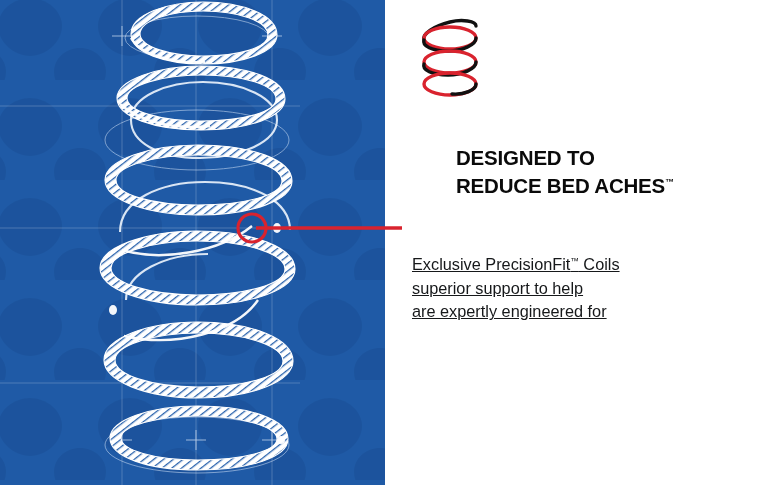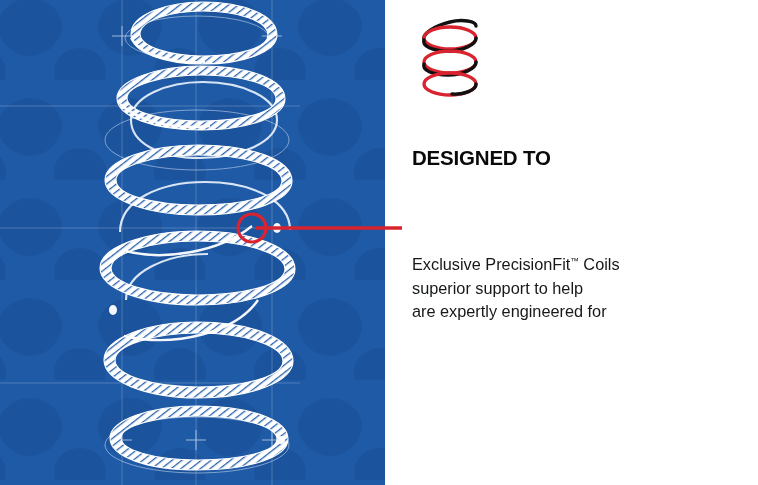--- a/index.html
+++ b/index.html
@@ -30,28 +30,28 @@
   #white-panel{
     position:absolute;left:385px;top:0;width:373px;height:485px;background:#ffffff;
   }
   #spring-icon{position:absolute;left:25px;top:18px;width:90px;height:80px;}
 
   #headline{
     position:absolute;left:27px;top:145px;width:330px;
     font-size:20.5px;line-height:25px;font-weight:bold;
     letter-spacing:-0.2px;color:#0a0a0a;
   }
-  #headline .ln{display:block;white-space:nowrap;}
+  #headline .ln{display:block;white-space:nowrap;margin-left:44px;}
   #headline sup{font-size:9px;vertical-align:super;font-weight:bold;letter-spacing:0;}
 
   #body-copy{
     position:absolute;left:27px;top:250px;width:300px;
     font-size:16.3px;line-height:23.5px;color:#16181a;font-weight:400;
   }
-  #body-copy .ln{display:block;white-space:nowrap;}
+  #body-copy .ln{display:block;white-space:nowrap;text-decoration:underline;}
   #body-copy sup{font-size:8.5px;vertical-align:super;}
 </style>
 </head>
 <body>
 
 <div id="card">
 
   <div id="blue-panel">
 
     <svg id="tuft-pattern" viewBox="0 0 440 540" preserveAspectRatio="none">
@@ -166,20 +166,21 @@
         <path d="M66 20 C66 27 52 33 38 33 C22 33 12 28 14 22" stroke="#111111"></path>
         <ellipse cx="40" cy="44" rx="26" ry="11" stroke="#d9232e"></ellipse>
         <path d="M66 44 C66 51 52 57 38 57 C22 57 12 52 14 46" stroke="#111111"></path>
         <ellipse cx="40" cy="66" rx="26" ry="11" stroke="#d9232e"></ellipse>
         <path d="M66 66 C66 72 54 77 42 76" stroke="#111111"></path>
       </g>
     </svg>
 
     <div id="headline">
       <span class="ln">DESIGNED TO</span>
+      <span class="ln"><span>REDUCE BED ACHES</span><sup>™</sup></span>
     </div>
 
     <div id="body-copy">
       <span class="ln"><span>Exclusive PrecisionFit</span><sup>™</sup><span> Coils</span></span>
       <span class="ln">superior support to help</span>
       <span class="ln">are expertly engineered for</span>
     </div>
 
   </div>
 

